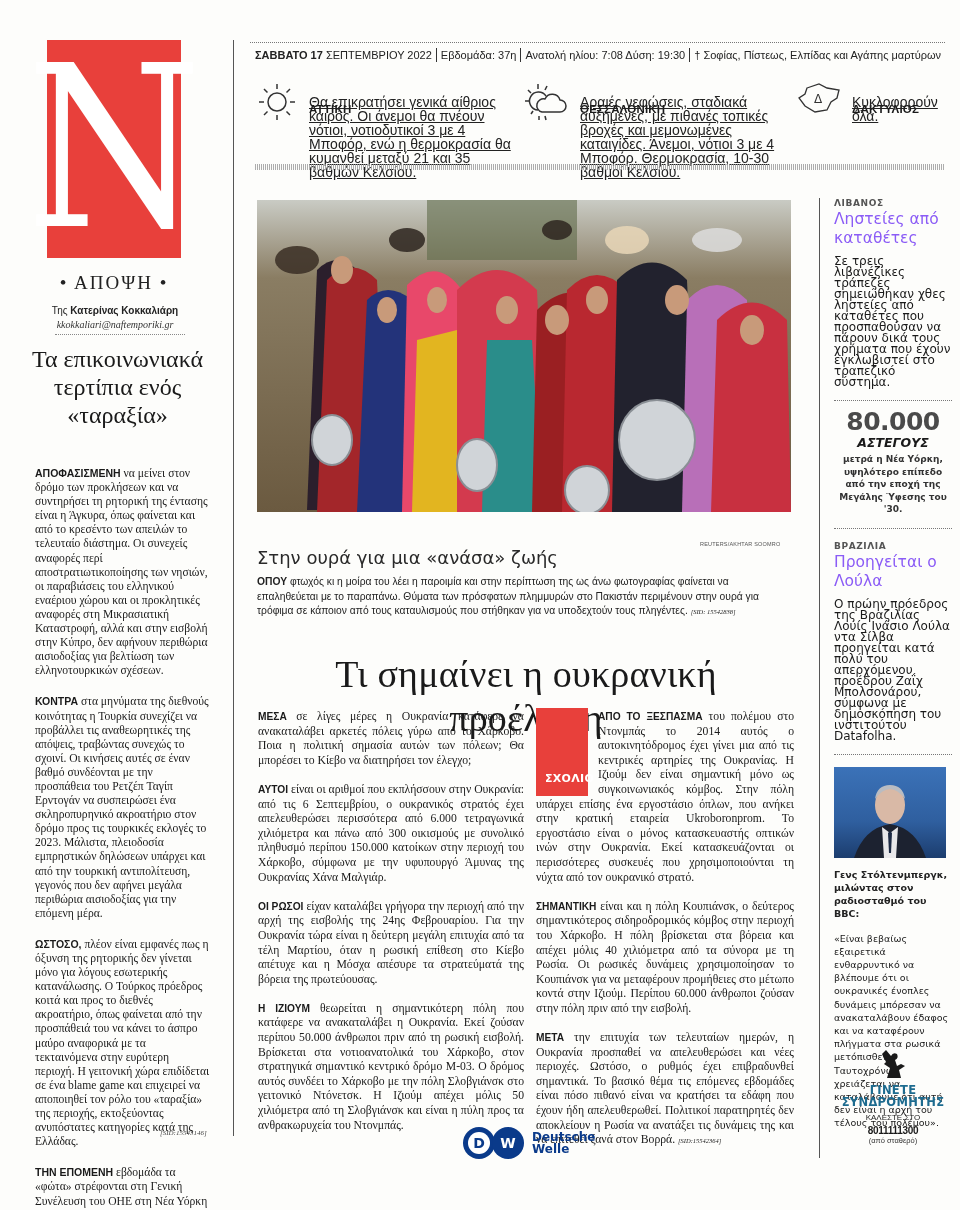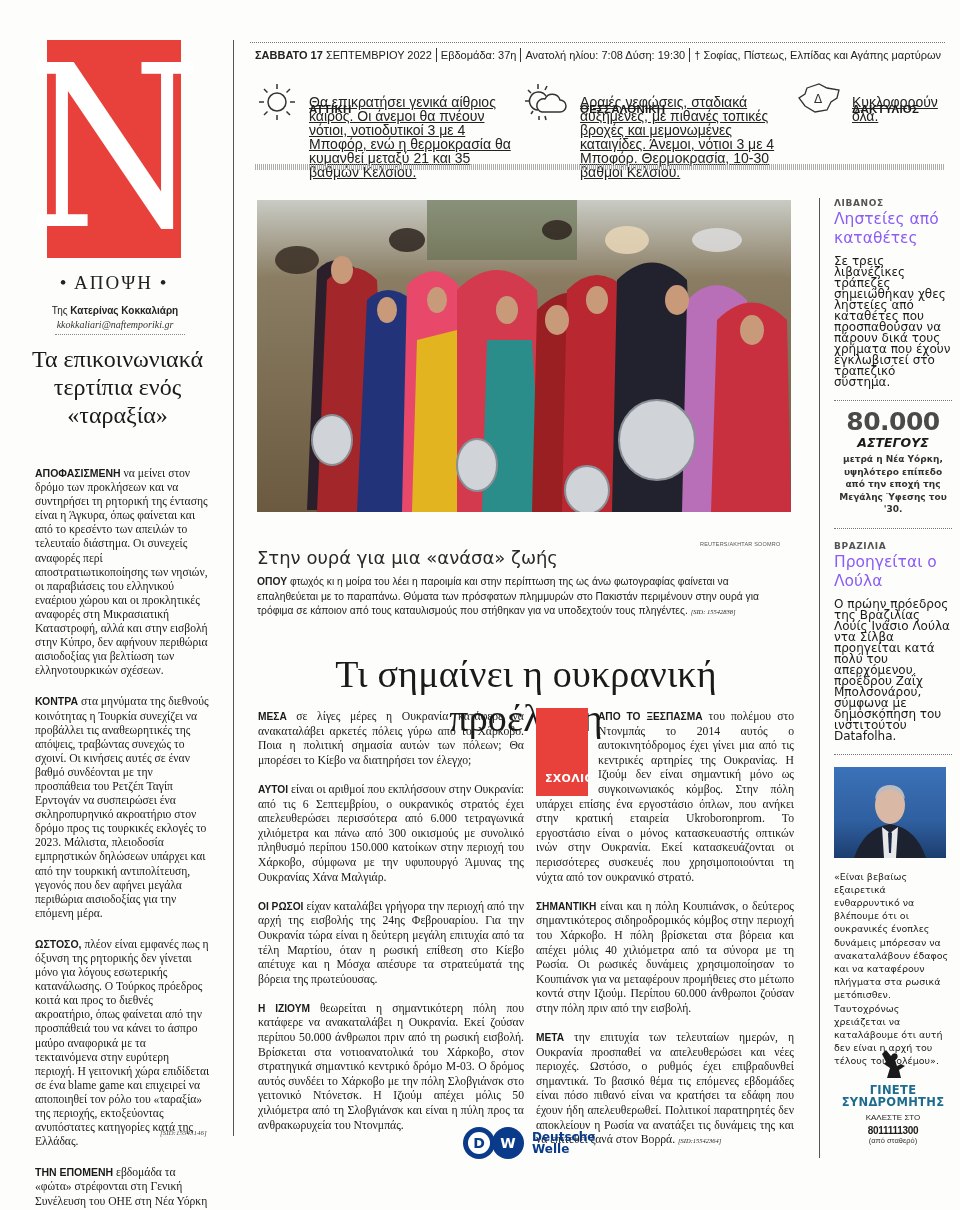--- a/index.html
+++ b/index.html
@@ -266,20 +266,21 @@
   <div class="rc-dots"></div>
   <div id="sb-photo">
     <svg width="112" height="91" viewBox="0 0 112 91">
       <path d="M20 91 q10 -30 36 -34 q26 4 36 34 z" fill="#1c2230"></path>
       <path d="M48 60 l8 6 l8 -6 l-2 31 h-12 z" fill="#e8e8ea"></path>
       <path d="M54 66 l2 -2 l2 2 l-1 20 h-2 z" fill="#1c2a44"></path>
       <ellipse cx="56" cy="38" rx="15" ry="19" fill="#d9b9a6"></ellipse>
       <path d="M41 32 q15 -20 30 0 q-2 -14 -15 -14 q-13 0 -15 14 z" fill="#b9bcc2"></path>
     </svg>
   </div>
+  <div id="sb-caption">Γενς Στόλτενμπεργκ, μιλώντας στον ραδιοσταθμό του BBC:</div>
   <div id="sb-quote">«Είναι βεβαίως εξαιρετικά ενθαρρυντικό να βλέπουμε ότι οι ουκρανικές ένοπλες δυνάμεις μπόρεσαν να ανακαταλάβουν έδαφος και να καταφέρουν πλήγματα στα ρωσικά μετόπισθεν. Ταυτοχρόνως χρειάζεται να καταλάβουμε ότι αυτή δεν είναι η αρχή του τέλους του πολέμου».</div>
 </div>
 
 <div id="sub-box">
   <span id="sub-icon">
     <svg width="30" height="32" viewBox="0 0 30 32">
       <path d="M4 4 l4 8 l-2 2 l6 4 l-3 10 h14 l-2 -8 l6 -4 l-4 -2 l-4 2 l-2 -6 q4 -2 2 -6 q-4 -2 -6 2 l-5 -6 z" fill="#1a1a1a"></path>
     </svg>
   </span>
   <div id="sub-title">

